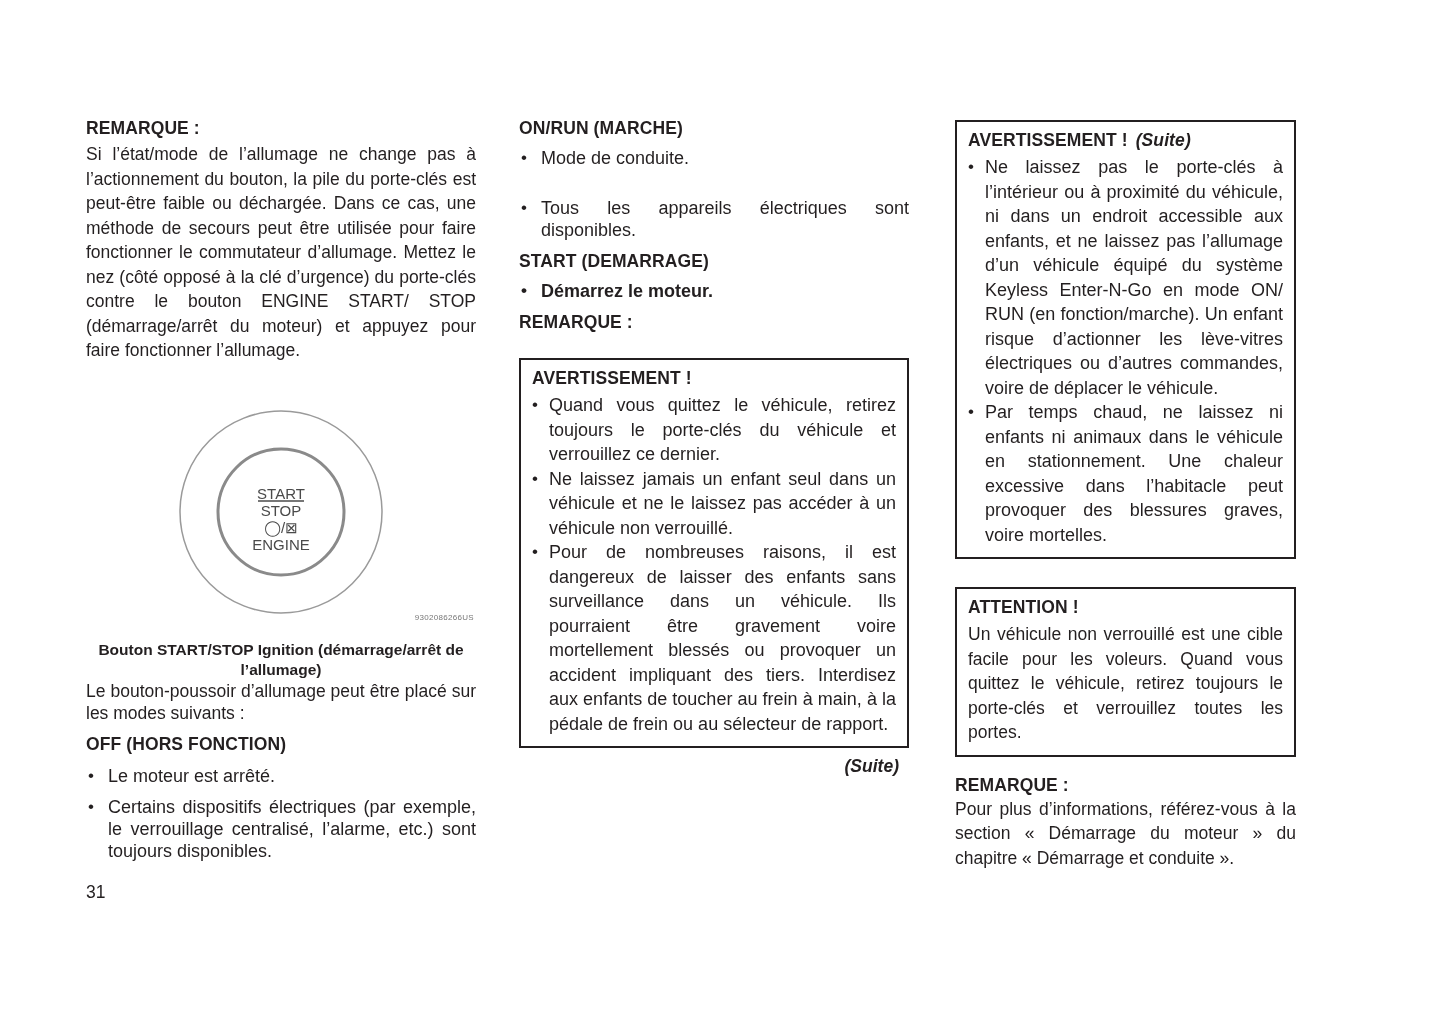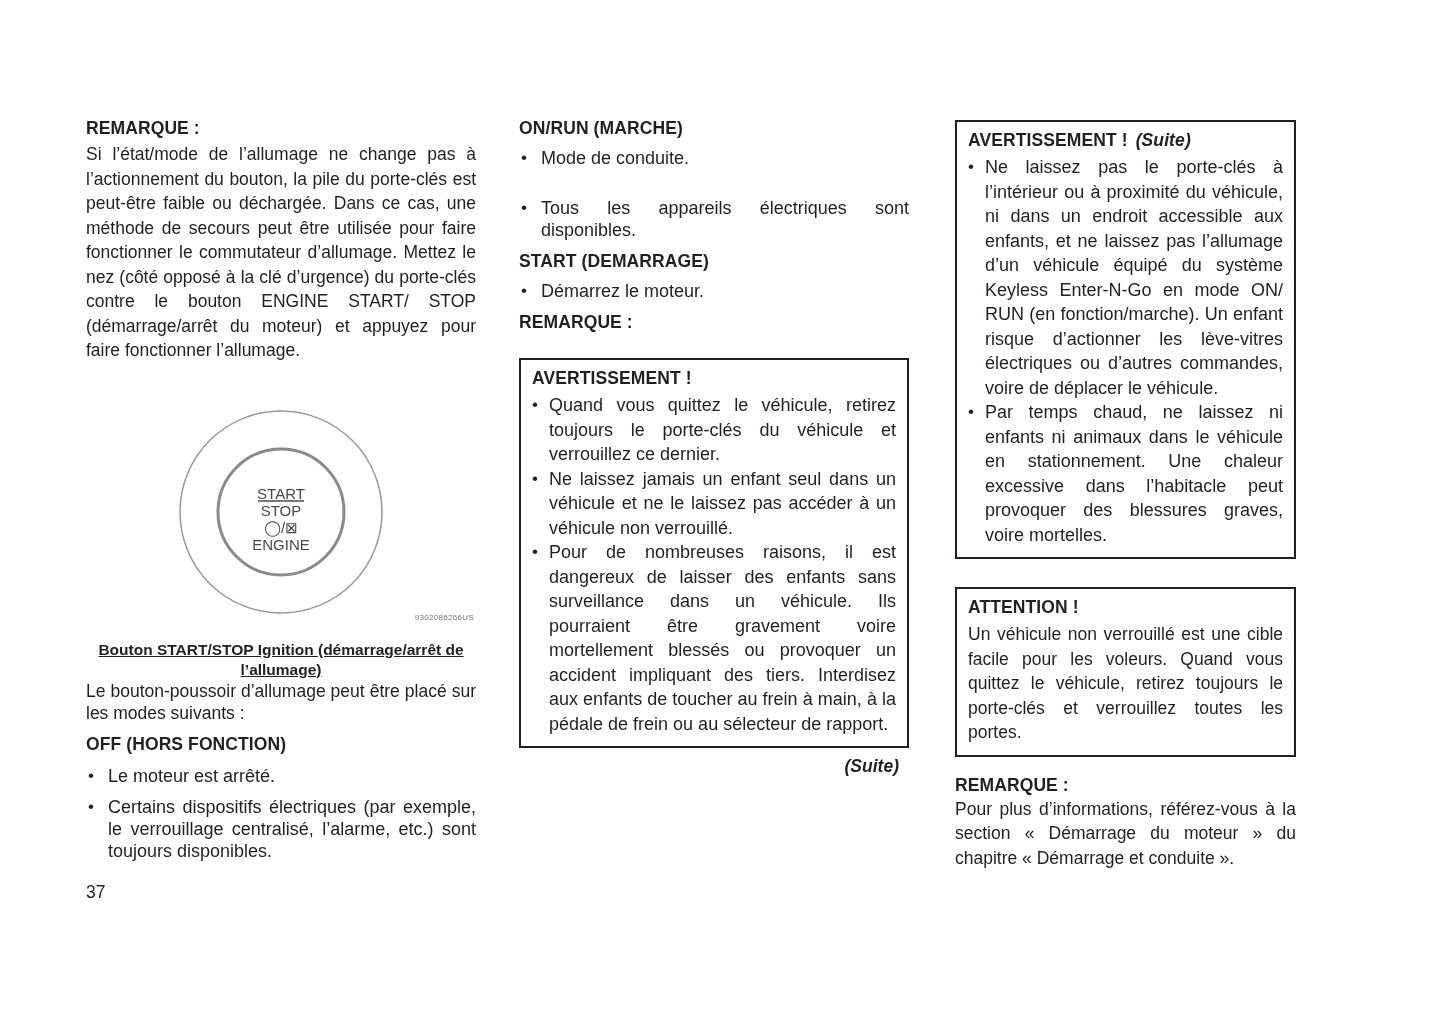--- a/index.html
+++ b/index.html
@@ -16,21 +16,21 @@
     ul.bul li::before { content: "\2022"; position: absolute; left: 2px; top: 0; font-size: 17px; }
     .box { border: 2px solid #231f20; padding: 6px 11px 10px 11px; }
     .box .h { margin-bottom: 3px; }
     .box ul.bul li { padding-left: 17px; margin-top: 0; line-height: 24.5px; }
     .box ul.bul li::before { left: 0; }
     .suite-inline { font-style: italic; margin-left: 8px; }
     .suite-right { text-align: right; font-weight: bold; font-style: italic; font-size: 17.5px; margin-top: 8px; padding-right: 10px; }
     .figure { position: relative; width: 390px; height: 225px; margin-top: 42px; }
     .figure svg { position: absolute; left: 0; top: 0; }
     .fig-id { position: absolute; right: 2px; bottom: 8px; font-size: 8px; color: #777; letter-spacing: 0.3px; }
-    .caption { font-weight: bold; font-size: 15.5px; line-height: 20px; text-align: center; margin-top: 10px; text-decoration: underline; }
+    .caption { font-weight: bold; font-size: 15.5px; line-height: 20px; text-align: center; margin-top: 10px; }
     .page-num { position: absolute; left: 86px; top: 882px; font-size: 17.5px; }
   </style>
 </head>
 <body>
 
 <div class="col col-left">
   <div class="h">REMARQUE :</div>
   <p class="p" style="margin-top:2px;">Si l’état/mode de l’allumage ne change pas à l’actionnement du bouton, la pile du porte-clés est peut-être faible ou déchargée. Dans ce cas, une méthode de secours peut être utilisée pour faire fonctionner le commutateur d’allumage. Mettez le nez (côté opposé à la clé d’urgence) du porte-clés contre le bouton ENGINE START/ STOP (démarrage/arrêt du moteur) et appuyez pour faire fonctionner l’allumage.</p>
 
   <div class="figure">
@@ -52,32 +52,32 @@
 
   <p class="p" style="line-height:22px;">Le bouton-poussoir d’allumage peut être placé sur les modes suivants :</p>
 
   <div class="h" style="margin-top:8px;">OFF (HORS FONCTION)</div>
   <ul class="bul">
     <li>Le moteur est arrêté.</li>
     <li>Certains dispositifs électriques (par exemple, le verrouillage centralisé, l’alarme, etc.) sont toujours disponibles.</li>
   </ul>
 </div>
 
-<div class="page-num">37</div>
+<div class="page-num">31</div>
 
 <div class="col col-mid">
   <div class="h">ON/RUN (MARCHE)</div>
   <ul class="bul">
     <li style="margin-top:7px;">Mode de conduite.</li>
     <li class="just-last-first" style="margin-top:9px; text-align-last:left;"><span style="display:block; text-align:justify; text-align-last:justify;margin-top:28px;">Tous les appareils électriques sont</span><span>disponibles.</span></li>
   </ul>
 
   <div class="h" style="margin-top:8px;">START (DEMARRAGE)</div>
   <ul class="bul">
-    <li style="margin-top:7px;">Démarrez le moteur.</li>
+    <li style="margin-top:7px;font-weight:bold;">Démarrez le moteur.</li>
   </ul>
 
   <div class="h" style="margin-top:8px;">REMARQUE :</div>
 
   <div class="box" style="margin-top:24px;">
     <div class="h">AVERTISSEMENT !</div>
     <ul class="bul">
       <li>Quand vous quittez le véhicule, retirez toujours le porte-clés du véhicule et verrouillez ce dernier.</li>
       <li>Ne laissez jamais un enfant seul dans un véhicule et ne le laissez pas accéder à un véhicule non verrouillé.</li>
       <li>Pour de nombreuses raisons, il est dangereux de laisser des enfants sans surveillance dans un véhicule. Ils pourraient être gravement voire mortellement blessés ou provoquer un accident impliquant des tiers. Interdisez aux enfants de toucher au frein à main, à la pédale de frein ou au sélecteur de rapport.</li>

